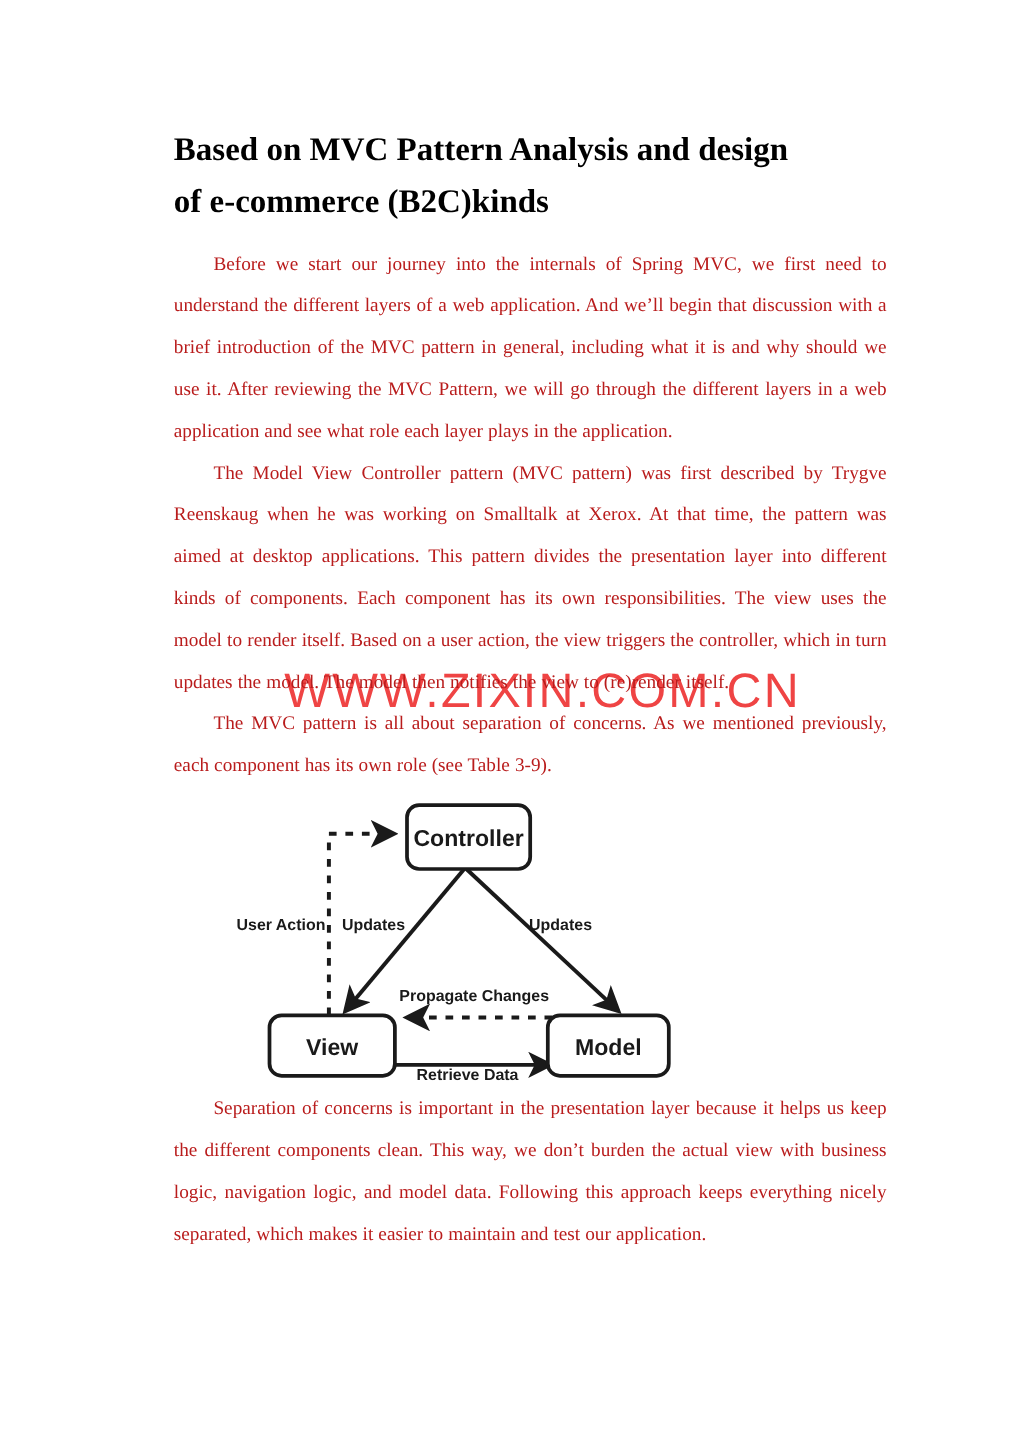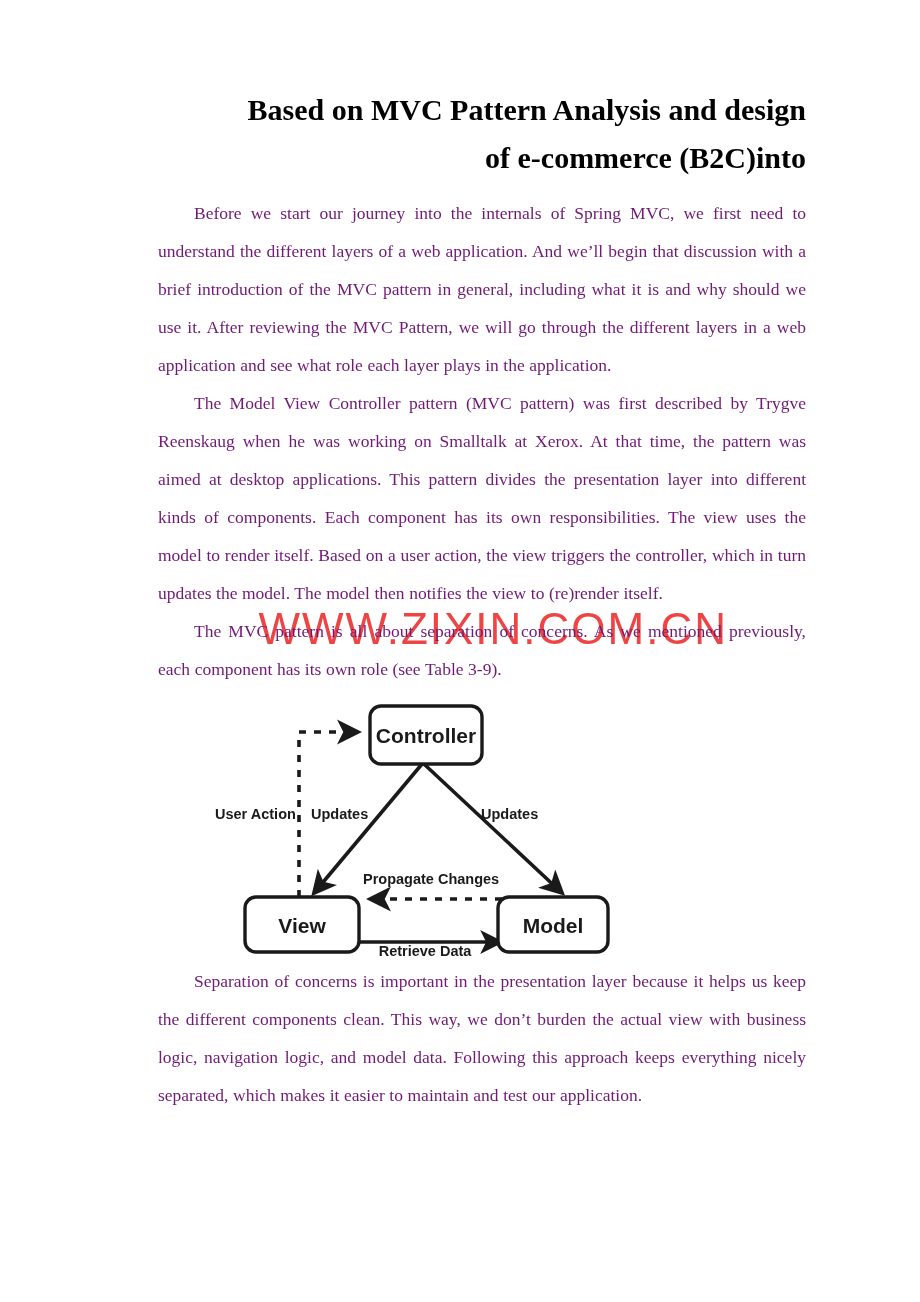--- a/index.html
+++ b/index.html
@@ -27,42 +27,42 @@
   .content {
     position: absolute;
     left: 158px;
     top: 0;
     width: 648px;
   }
 
   
   .doc-title {
     margin: 0;
-    padding-top: 86px;
+    padding-top: 112px;
     font-family: "Liberation Serif", "DejaVu Serif", serif;
     font-size: 30px;
     font-weight: bold;
     line-height: 48px;
-    text-align: right;
+    text-align: left;
     letter-spacing: 0px;
     color: #000000;
   }
   .doc-title .title-line {
     display: block;
   }
 
   
   p.para {
     margin: 0;
     font-size: 17.5px;
     line-height: 38px;
     text-align: justify;
     text-justify: inter-word;
     text-indent: 36px;
-    color: #701a75;
+    color: #b91c1c;
     word-spacing: 0.2px;
   }
   p.para.first {
     margin-top: 12px;
   }
 
   
   .watermark {
     position: absolute;
     left: 188px;
@@ -112,21 +112,21 @@
 <body>
 
 <div class="page">
 
   <div class="watermark">WWW.ZIXIN.COM.CN</div>
 
   <div class="content">
 
     <h1 class="doc-title">
       <span class="title-line">Based on MVC Pattern Analysis and design</span>
-      <span class="title-line">of e-commerce (B2C)into</span>
+      <span class="title-line">of e-commerce (B2C)kinds</span>
     </h1>
 
     <p class="para first">Before we start our journey into the internals of Spring MVC, we first need to understand the different layers of a web application. And we’ll begin that discussion with a brief introduction of the MVC pattern in general, including what it is and why should we use it. After reviewing the MVC Pattern, we will go through the different layers in a web application and see what role each layer plays in the application.</p>
 
     <p class="para">The Model View Controller pattern (MVC pattern) was first described by Trygve Reenskaug when he was working on Smalltalk at Xerox. At that time, the pattern was aimed at desktop applications. This pattern divides the presentation layer into different kinds of components. Each component has its own responsibilities. The view uses the model to render itself. Based on a user action, the view triggers the controller, which in turn updates the model. The model then notifies the view to (re)render itself.</p>
 
     <p class="para">The MVC pattern is all about separation of concerns. As we mentioned previously, each component has its own role (see Table 3-9).</p>
 
     <div class="diagram-wrap">
       <svg class="diagram-svg" width="430" height="262" viewBox="0 0 430 262">

